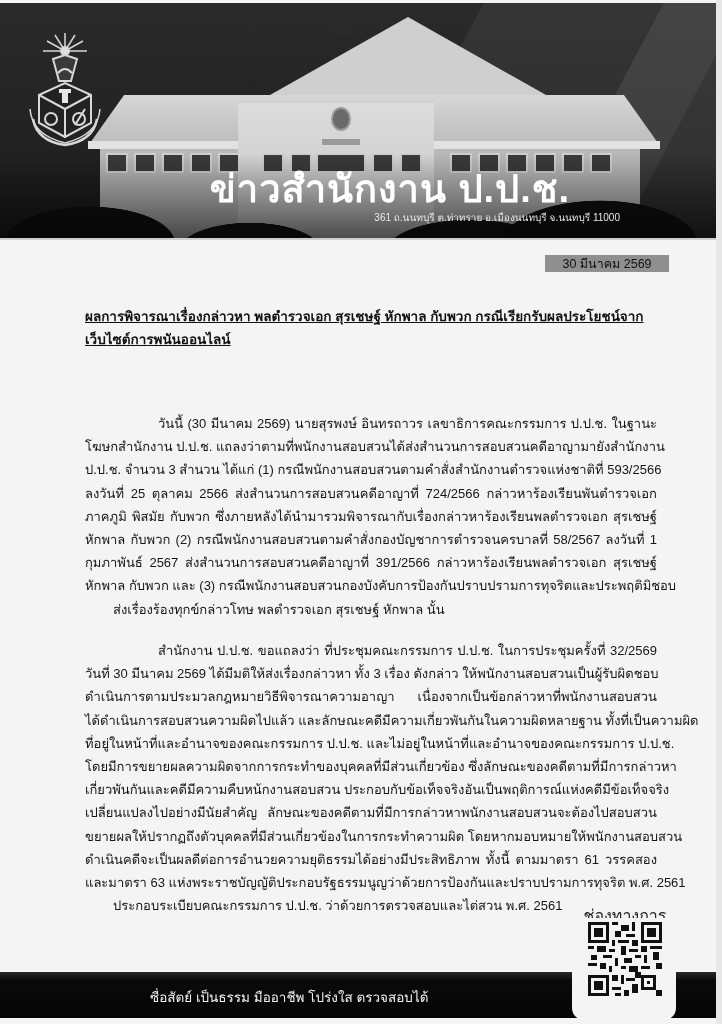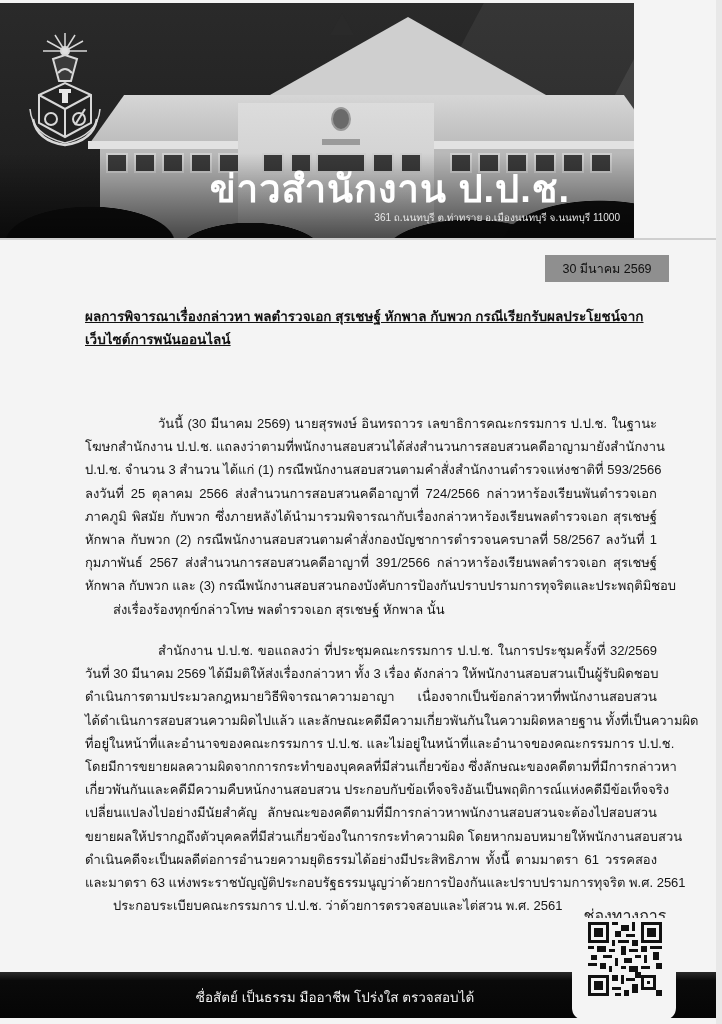--- a/index.html
+++ b/index.html
@@ -6,21 +6,21 @@
   html, body { width: 722px; height: 1024px; background: #ececec; overflow: hidden; }
   body { font-family: "DejaVu Sans", "Liberation Sans", sans-serif; color: #1a1a1a; }
 
   .page {
     position: absolute; left: 0; top: 0; width: 716px; height: 1024px;
     background: #f4f4f4;
   }
 
   
   .banner {
-    position: absolute; left: 0; top: 3px; width: 634px; height: 235px;
+    position: absolute; left: 0; top: 3px; width: 716px; height: 235px;
     background: linear-gradient(180deg, #2a2a2a 0%, #242424 45%, #1c1c1c 100%);
     overflow: hidden;
   }
   .banner .diag1 {
     position: absolute; left: 420px; top: -40px; width: 260px; height: 320px;
     background: rgba(255,255,255,0.06); transform: skewX(-28deg);
   }
   .banner .diag2 {
     position: absolute; left: 600px; top: -40px; width: 200px; height: 320px;
     background: rgba(255,255,255,0.08); transform: skewX(-28deg);
@@ -79,21 +79,21 @@
     color: #ffffff; letter-spacing: 1px; white-space: nowrap;
   }
   .banner-address {
     position: absolute; left: 150px; top: 207px; width: 470px; text-align: right;
     font-family: "Liberation Sans", sans-serif; font-size: 10px; color: #e8e8e8; white-space: nowrap;
   }
   .banner-line { position: absolute; left: 0; top: 238px; width: 716px; height: 2px; background: #cfcfcf; }
 
   
   .date-badge {
-    position: absolute; left: 545px; top: 255px; width: 124px; height: 27px;
+    position: absolute; left: 545px; top: 255px; width: 124px; height: 17px;
     background: #8f8f8f; color: #111; font-size: 12.5px;
     display: flex; align-items: center; justify-content: center;
     font-family: "Liberation Sans", sans-serif;
   }
 
   
   .headline {
     position: absolute; left: 85px; top: 305px; width: 570px;
     font-family: "Liberation Sans", sans-serif; font-weight: bold; font-size: 13.5px;
     line-height: 23px; text-decoration: underline; color: #111;
@@ -121,21 +121,21 @@
   .qr {
     position: absolute; left: 588px; top: 922px; width: 74px; height: 74px; z-index: 4;
   }
 
   
   .footer {
     position: absolute; left: 0; top: 972px; width: 716px; height: 46px;
     background: linear-gradient(180deg, #2a2a2a 0%, #0a0a0a 18%, #050505 100%);
   }
   .footer-text {
-    position: absolute; left: 150px; top: 986px; width: 370px; text-align: center;
+    position: absolute; left: 150px; top: 986px; width: 370px; 
     font-family: "Liberation Sans", sans-serif; font-size: 13.5px; color: #f2f2f2; z-index: 2;
   }
   .right-edge { position: absolute; left: 716px; top: 0; width: 6px; height: 1024px; background: #e8e8e8; }
 </style>
 </head>
 <body>
 
 <div class="page">
 
   <div class="banner">

